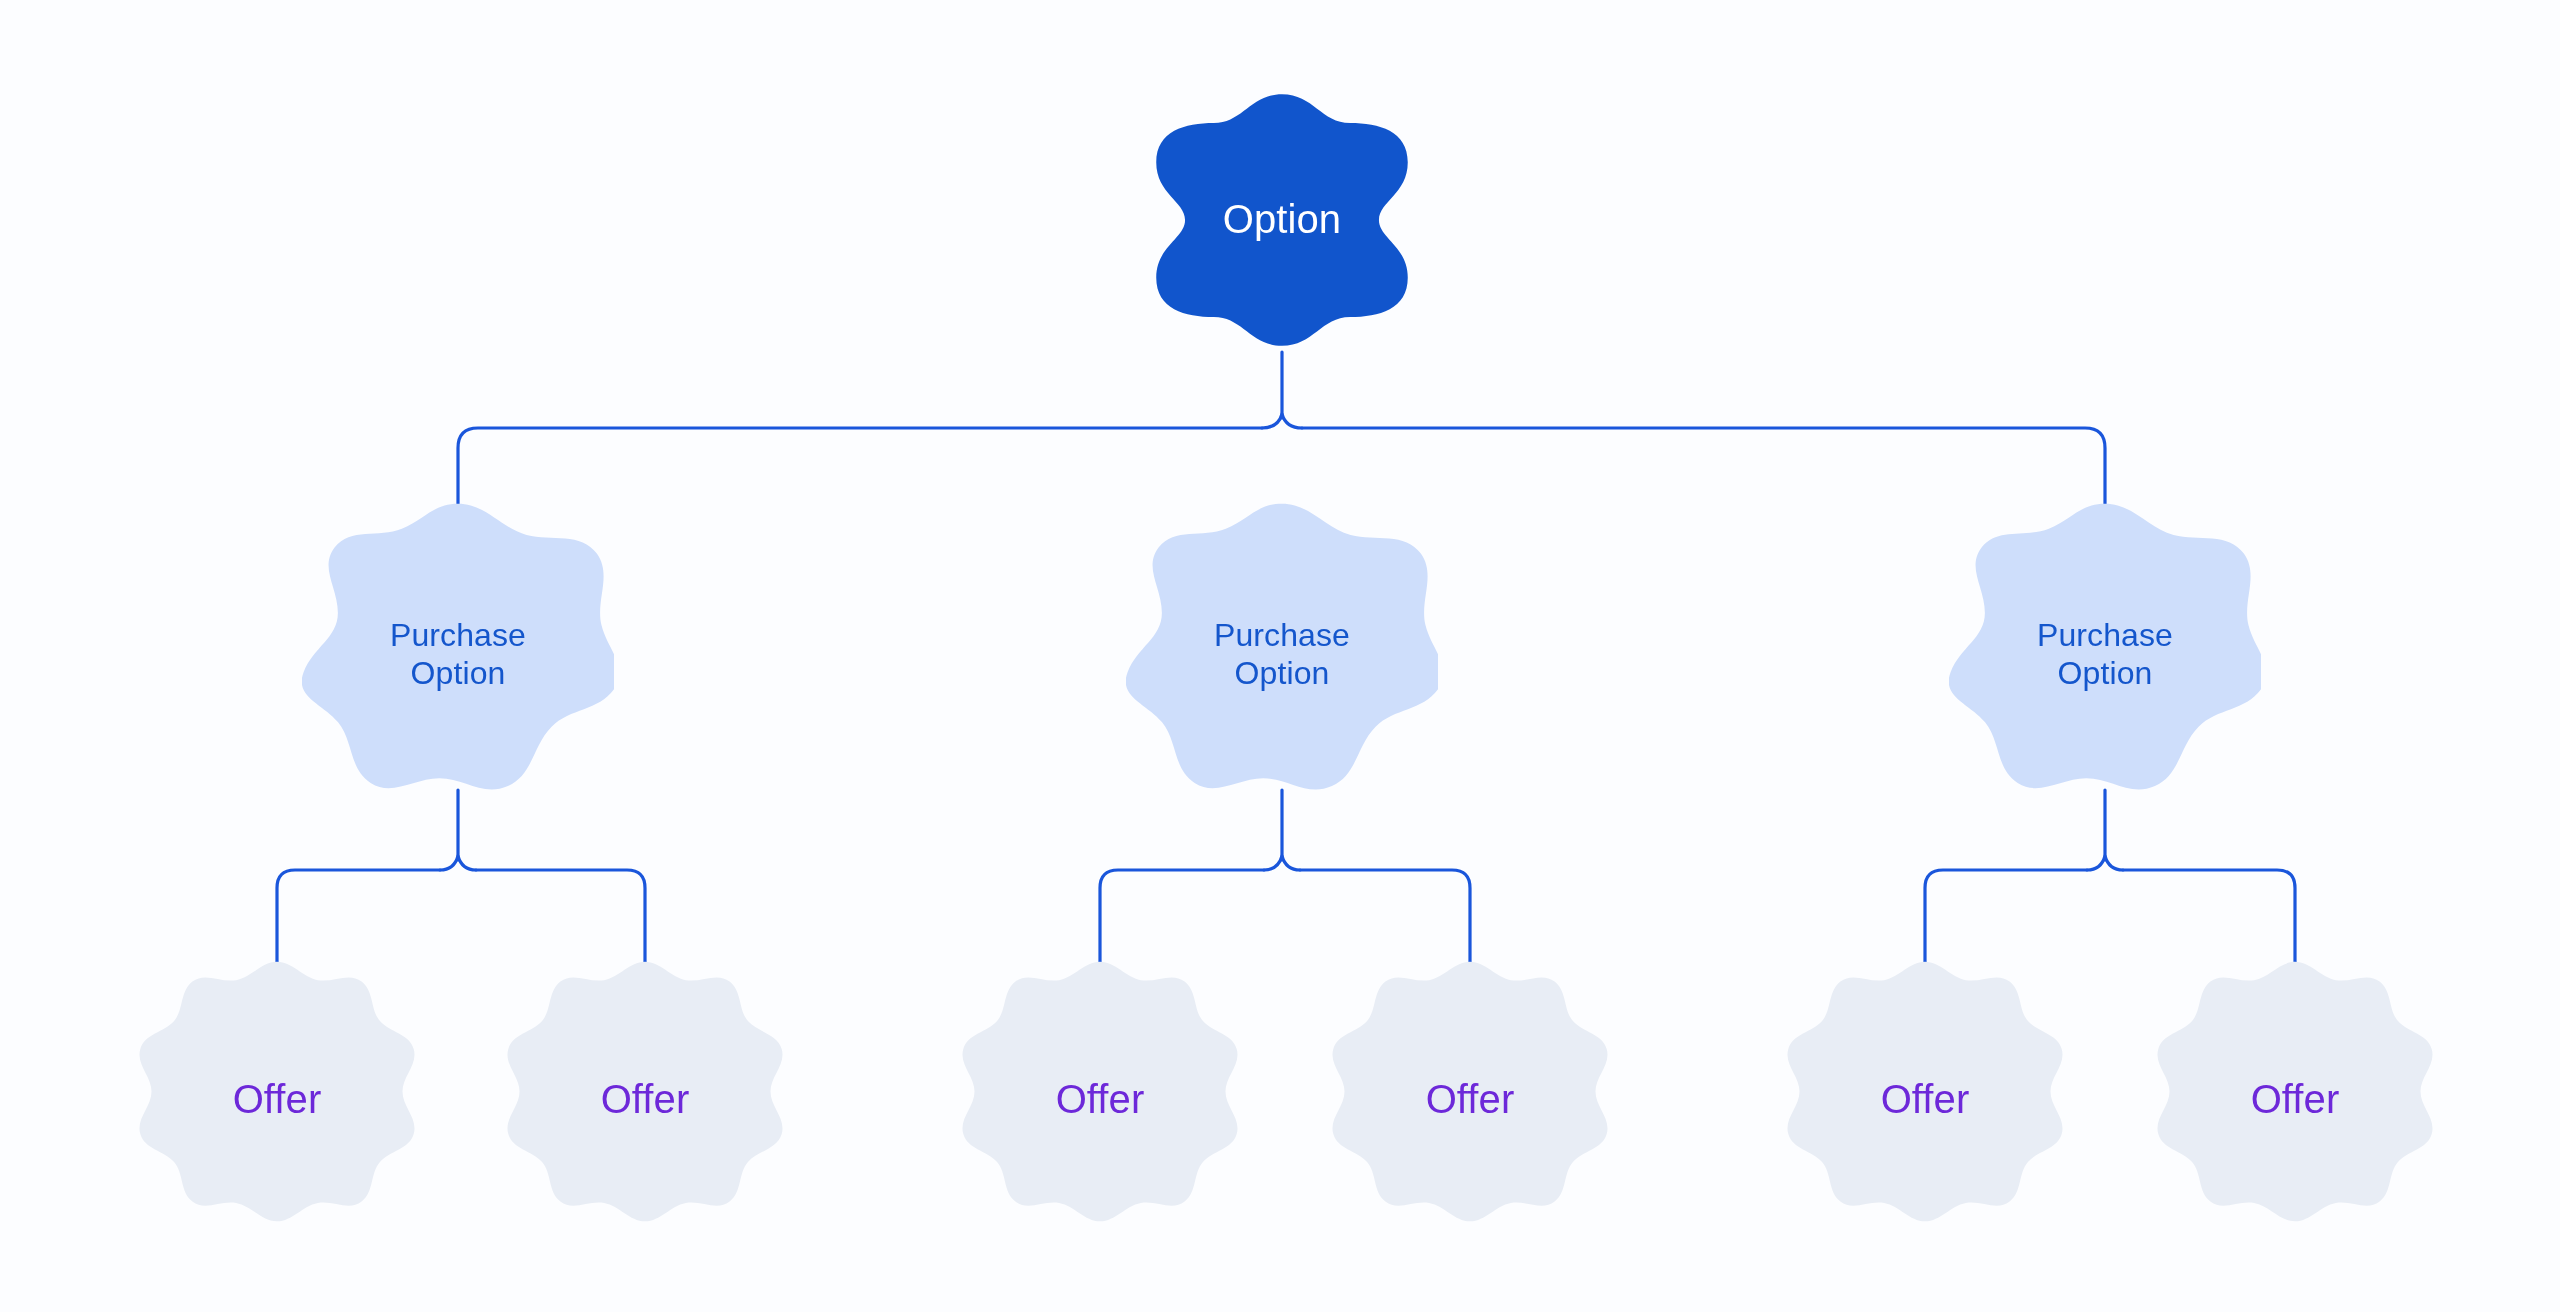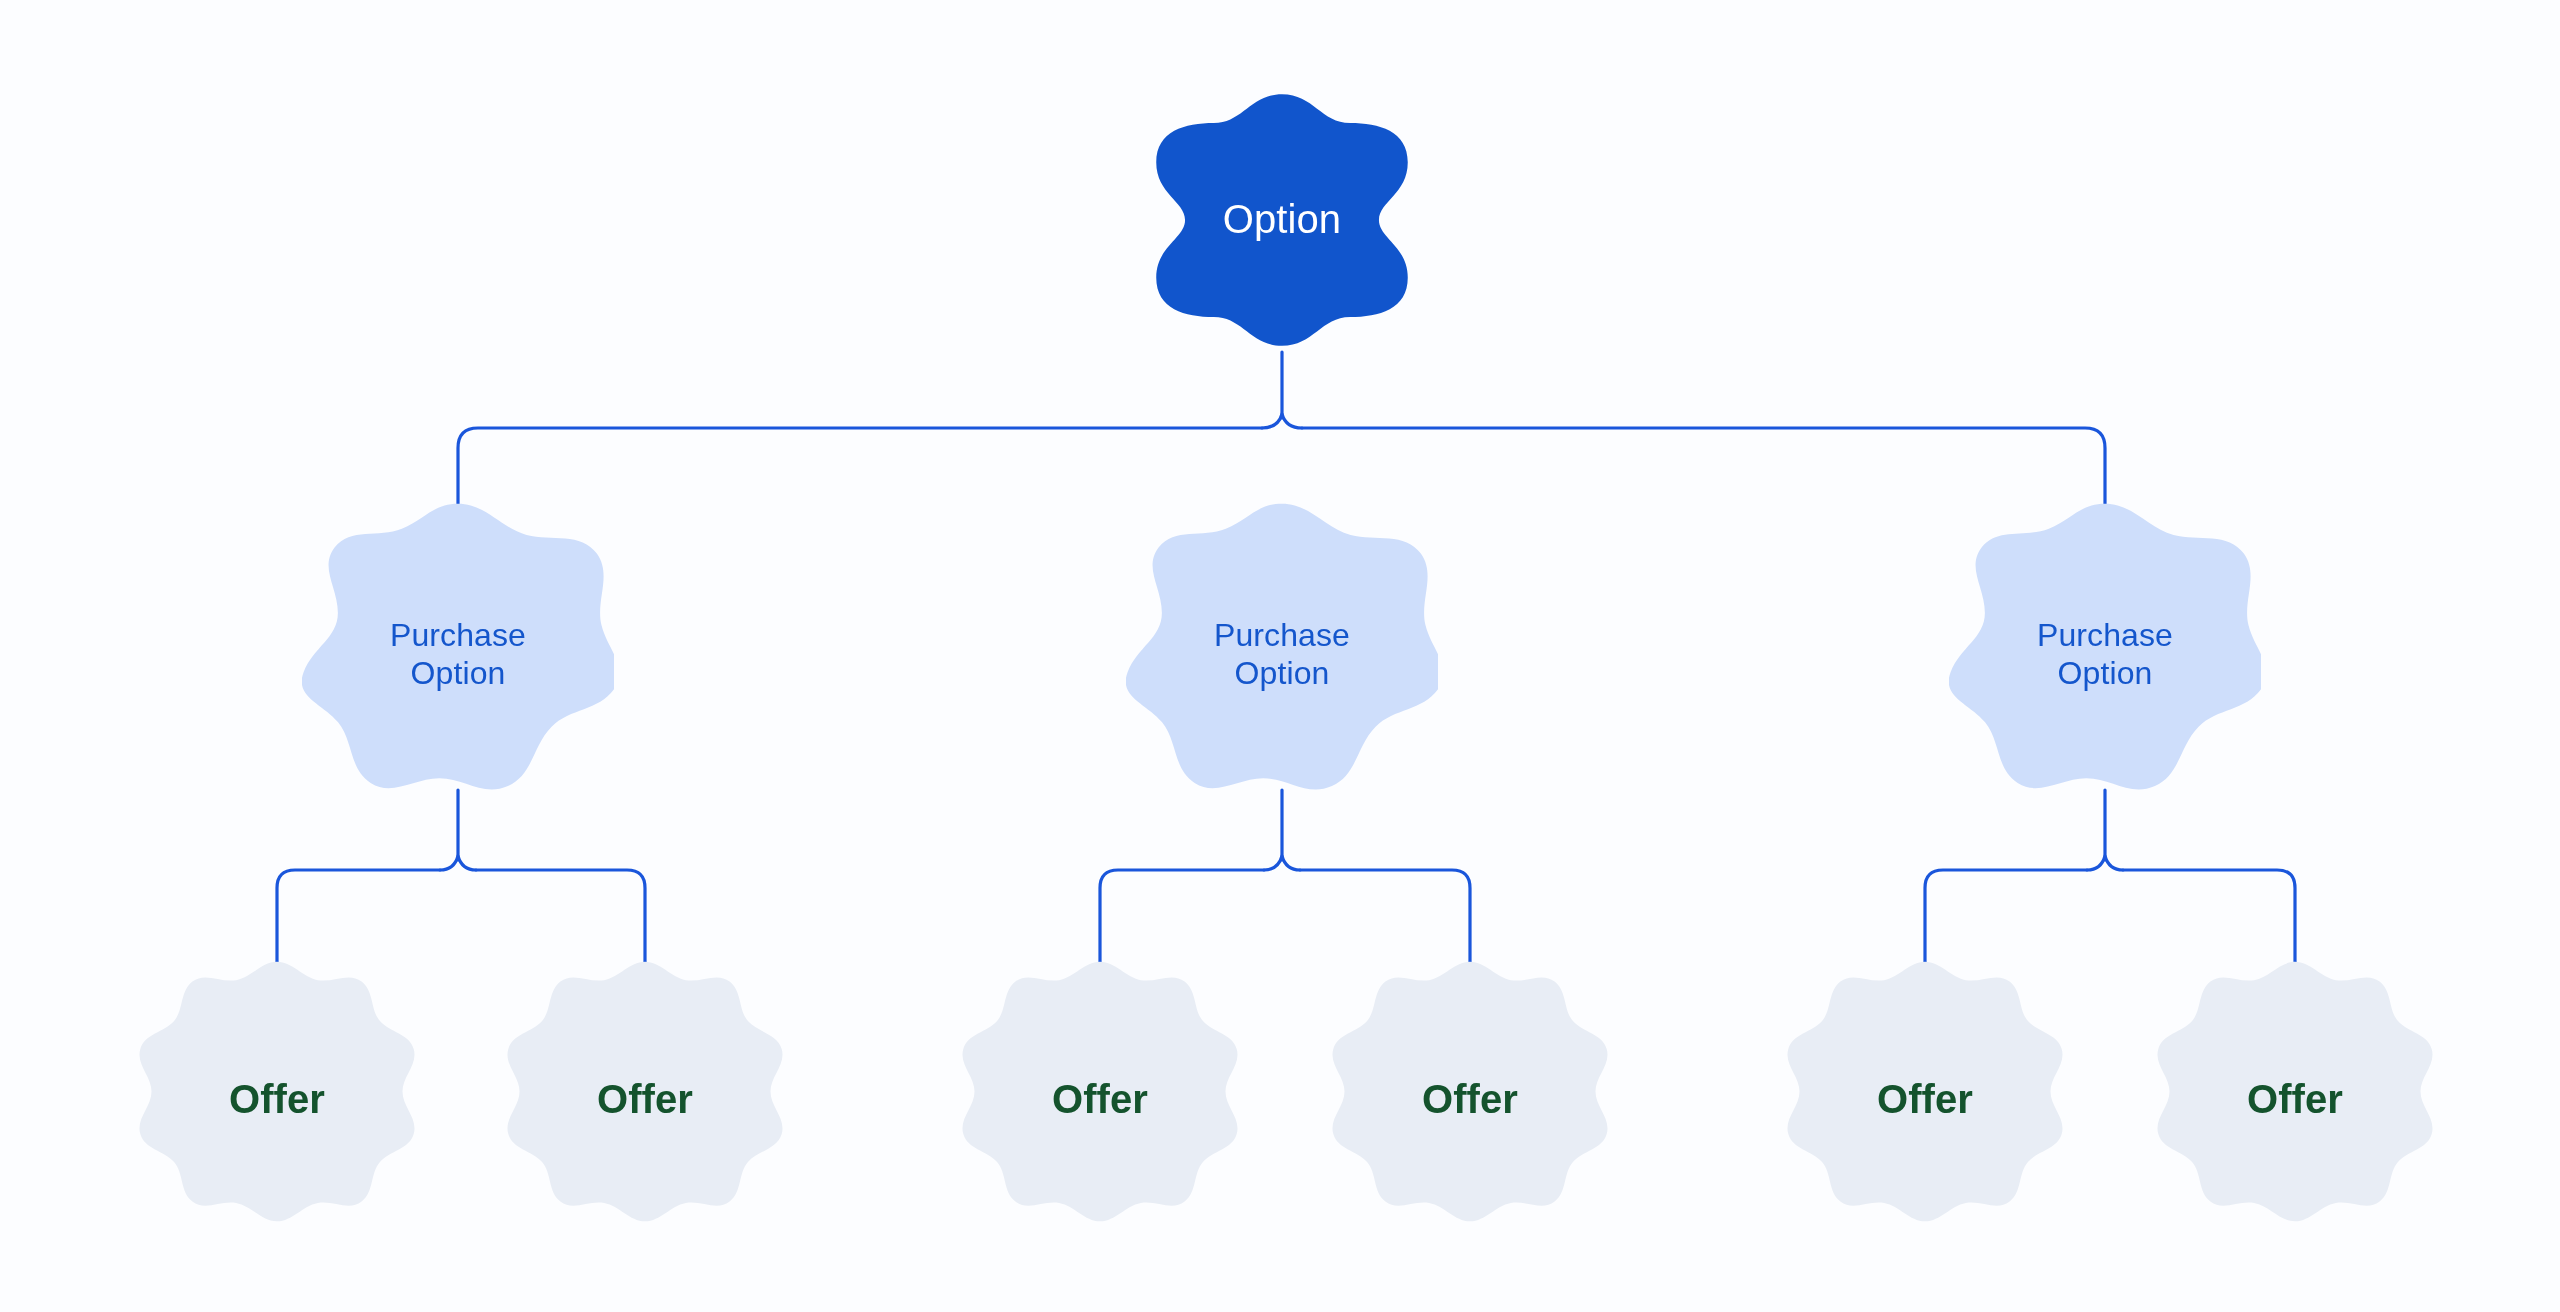--- a/index.html
+++ b/index.html
@@ -58,23 +58,23 @@
     font-weight: 400;
     letter-spacing: 0.1px;
     color: #1456cc;
     z-index: 5;
   }
   
   .node-offer {
     width: 282px;
     height: 282px;
     font-size: 40px;
-    font-weight: 700;
+    font-weight: 400;
     letter-spacing: 0.1px;
-    color: #14532d;
+    color: #6d28d9;
     z-index: 5;
   }
 </style>
 </head>
 <body>
 
 <div id="stage">
 
   <svg id="edges" viewBox="0 0 2560 1312" xmlns="http://www.w3.org/2000/svg">
     <g fill="none" stroke="#1a56db" stroke-width="3.2" stroke-linecap="round" stroke-linejoin="round">

